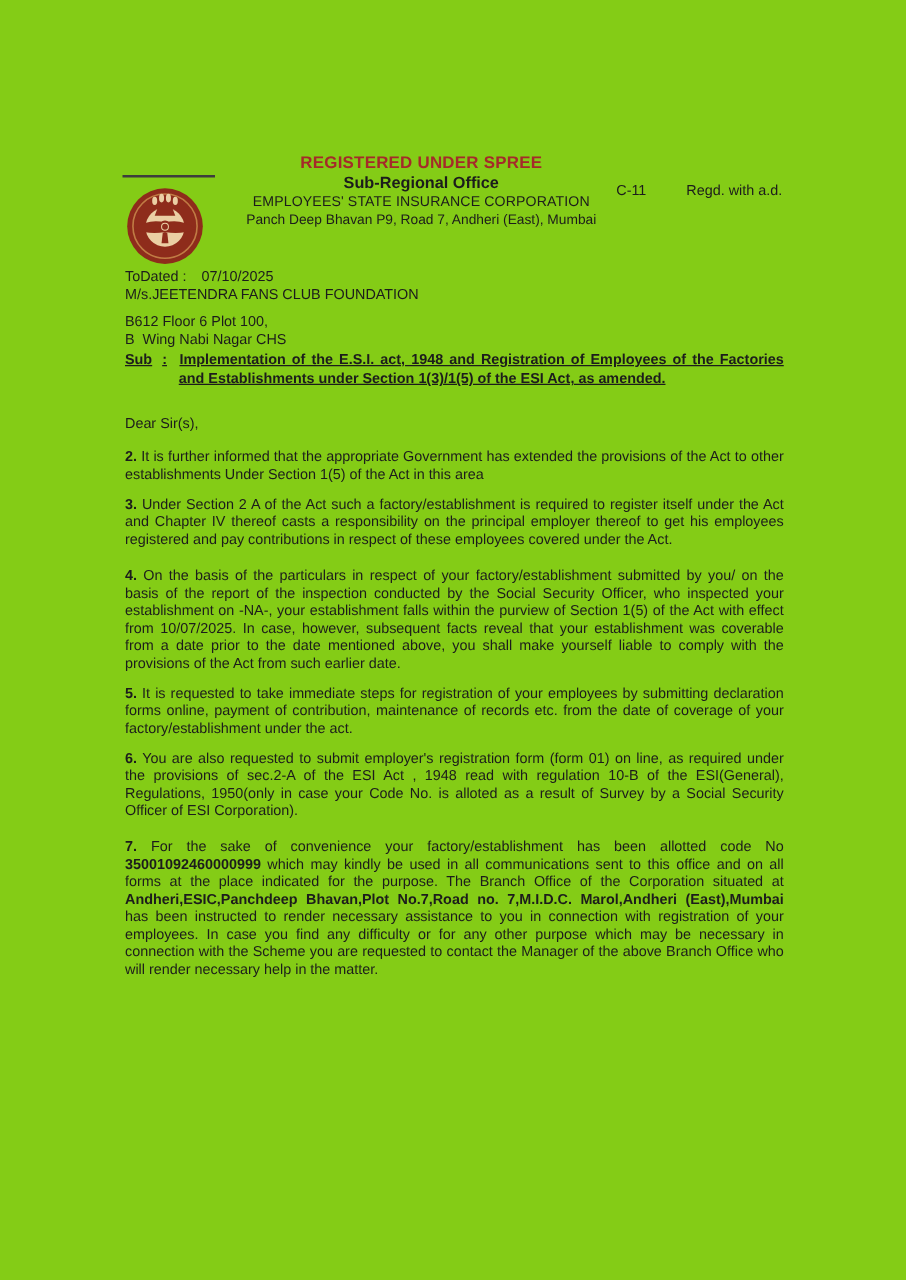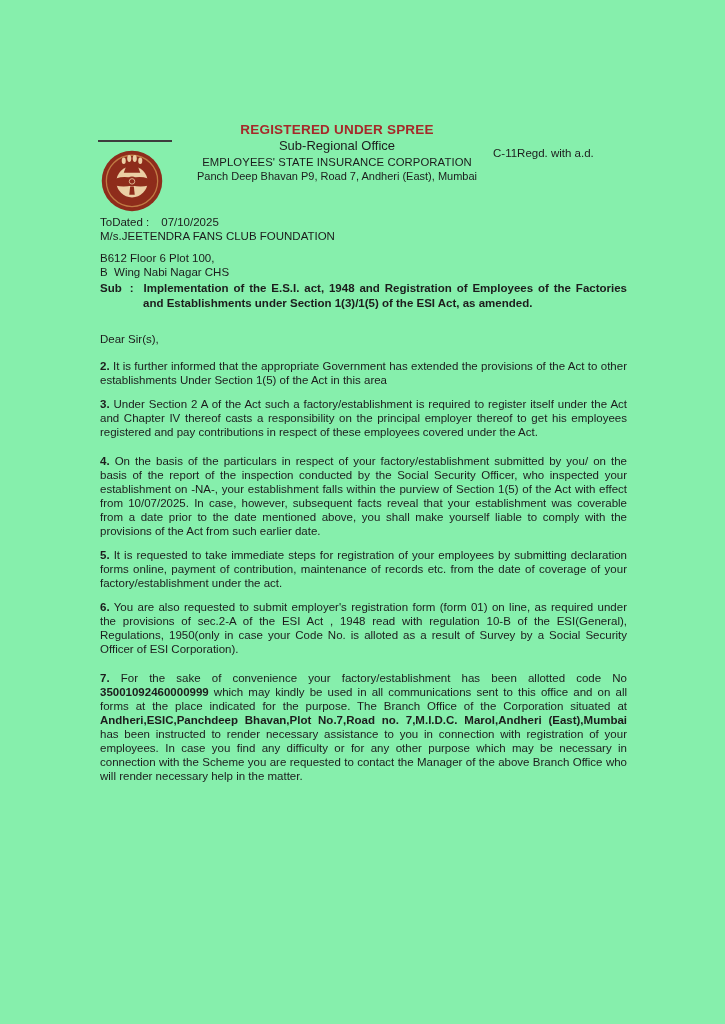--- a/index.html
+++ b/index.html
@@ -3,48 +3,48 @@
 <meta charset="utf-8">
 <style>
   :root{
     --accent-red:#A52A2A;
     --logo-maroon:#8E2C1B;
     --logo-cream:#EBCfa4;
     --text-color:#1c1c1c;
   }
   html,body{margin:0;padding:0;background:#ffffff;}
   .page{
-    position:relative;width:725px;height:1024px;background:#86efac;overflow:hidden;
+    position:relative;width:725px;height:1024px;background:#84cc16;overflow:hidden;
     font-family:"Liberation Sans",sans-serif;color:var(--text-color);
   }
   
   .logo-rule{position:absolute;left:98px;top:140px;width:74px;height:2px;background:#3d3d3d;}
   .logo{position:absolute;left:99px;top:147px;width:66px;height:66px;}
   .logo svg{width:100%;height:100%;}
   .maroon{fill:var(--logo-maroon);}
   .cream{fill:var(--logo-cream);}
   .hdr{position:absolute;left:166px;top:122px;width:342px;text-align:center;line-height:1.12;}
   .hdr-red{color:var(--accent-red);font-weight:bold;font-size:13.5px;letter-spacing:.2px;}
-  .hdr-office{font-weight:normal;font-size:13px;margin-top:2px;}
+  .hdr-office{font-weight:bold;font-size:13px;margin-top:2px;}
   .hdr-corp{font-size:11.3px;margin-top:2px;letter-spacing:.1px;text-align:center;}
   .hdr-addr{font-size:11px;margin-top:2px;}
   .hdr-right{position:absolute;left:493px;top:147px;font-size:11.5px;white-space:nowrap;}
-  .hdr-right .regd{margin-left:0;}
+  .hdr-right .regd{margin-left:32px;}
   
   .body{
     position:absolute;left:100px;top:215px;width:527px;
     font-size:11.5px;line-height:14px;
   }
   .row{display:flex;justify-content:flex-start;}
   .dated{padding-right:14px;white-space:nowrap;}
   .dateval{margin-left:12px;}
   .addr{margin-top:8px;}
   .subject{
     margin:2px 0 21px;font-weight:bold;text-align:justify;
-    padding-left:43px;text-indent:-43px;line-height:15px;
+    padding-left:43px;text-indent:-43px;line-height:15px;text-decoration:underline;
   }
   .s-label{margin-right:8px;}
   .s-sep{margin-right:10px;}
   .salutation{margin-bottom:13px;}
   .para{margin:0 0 10px;text-align:justify;}
   .para.gap-lg{margin-bottom:15px;}
   .para b{font-weight:bold;}
 </style>
 </head>
 <body>

